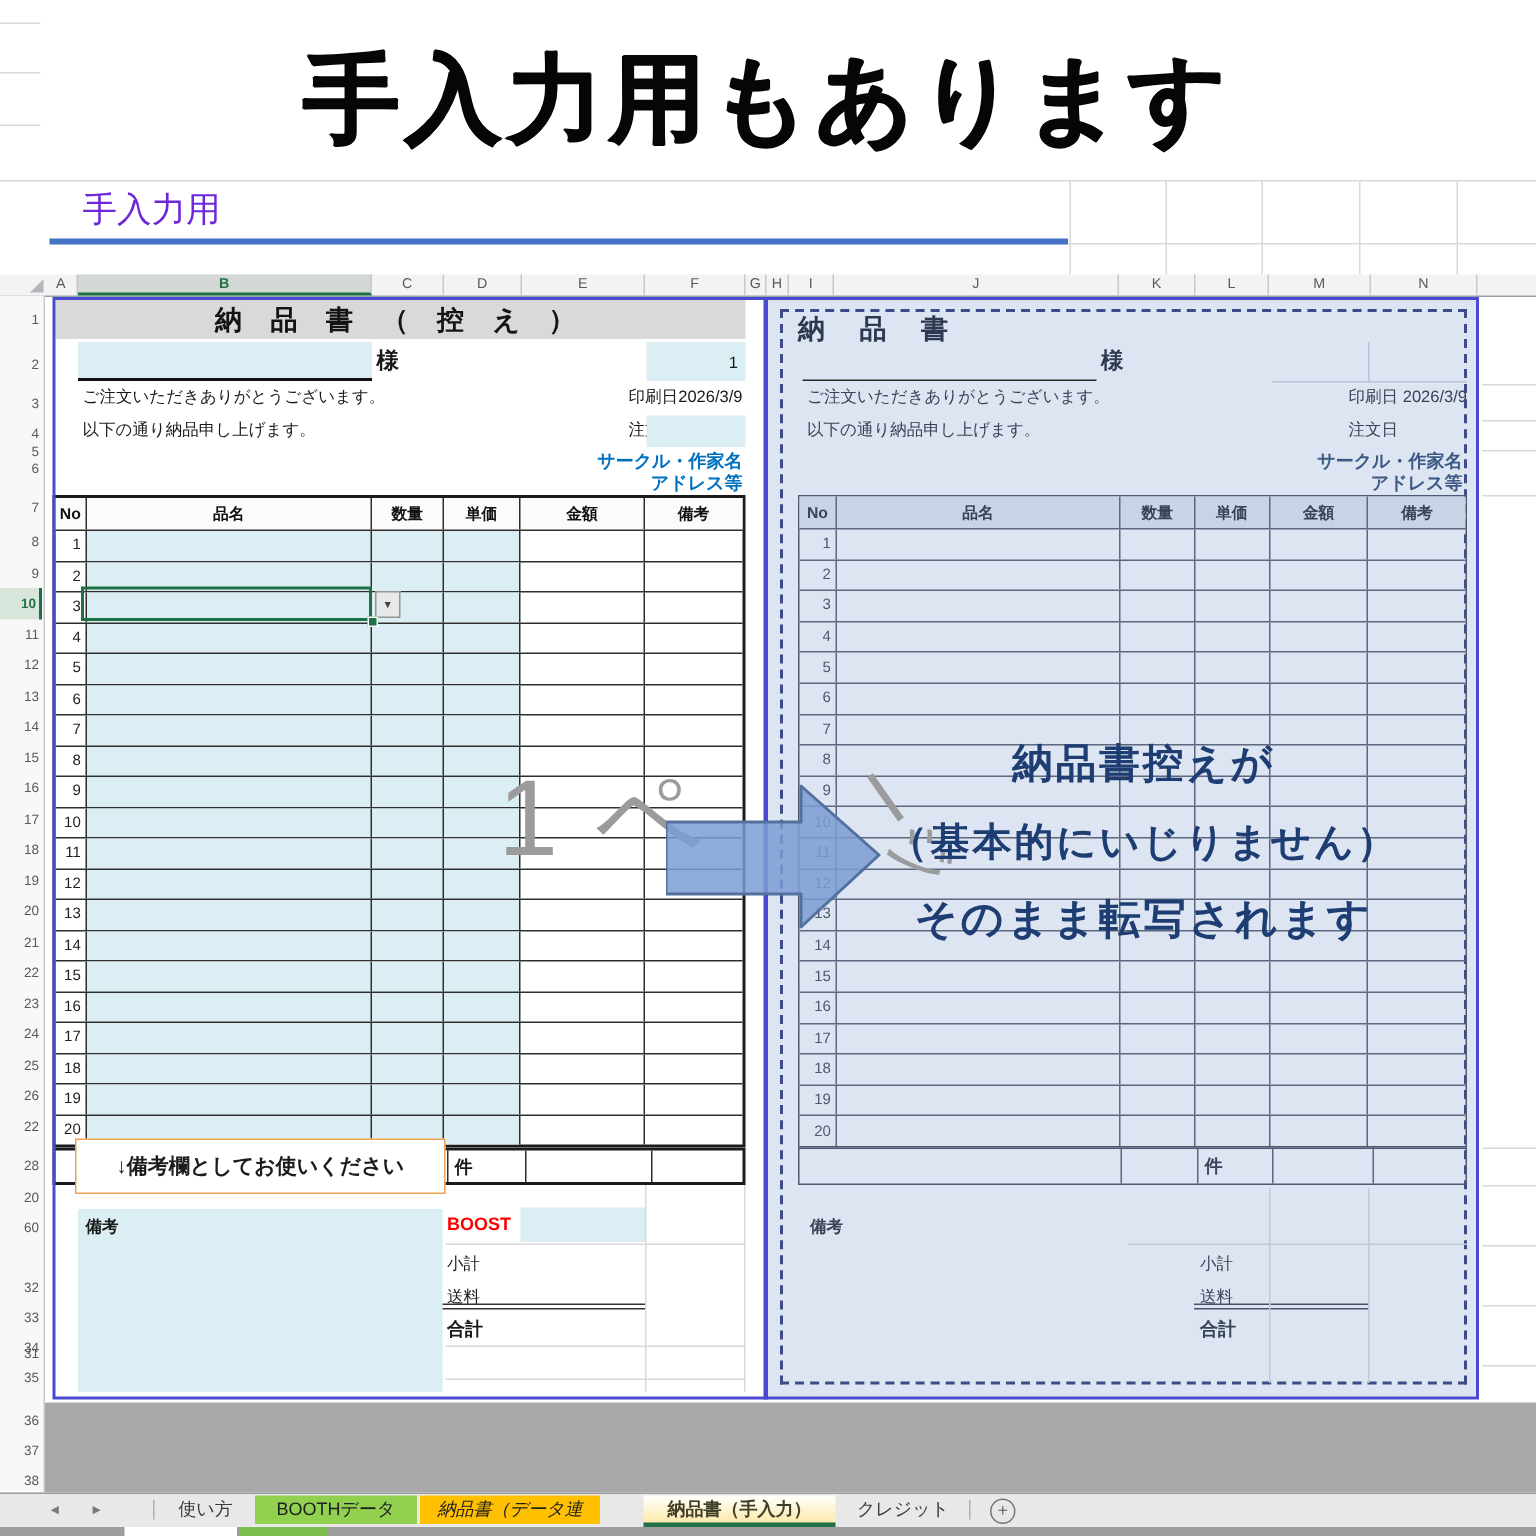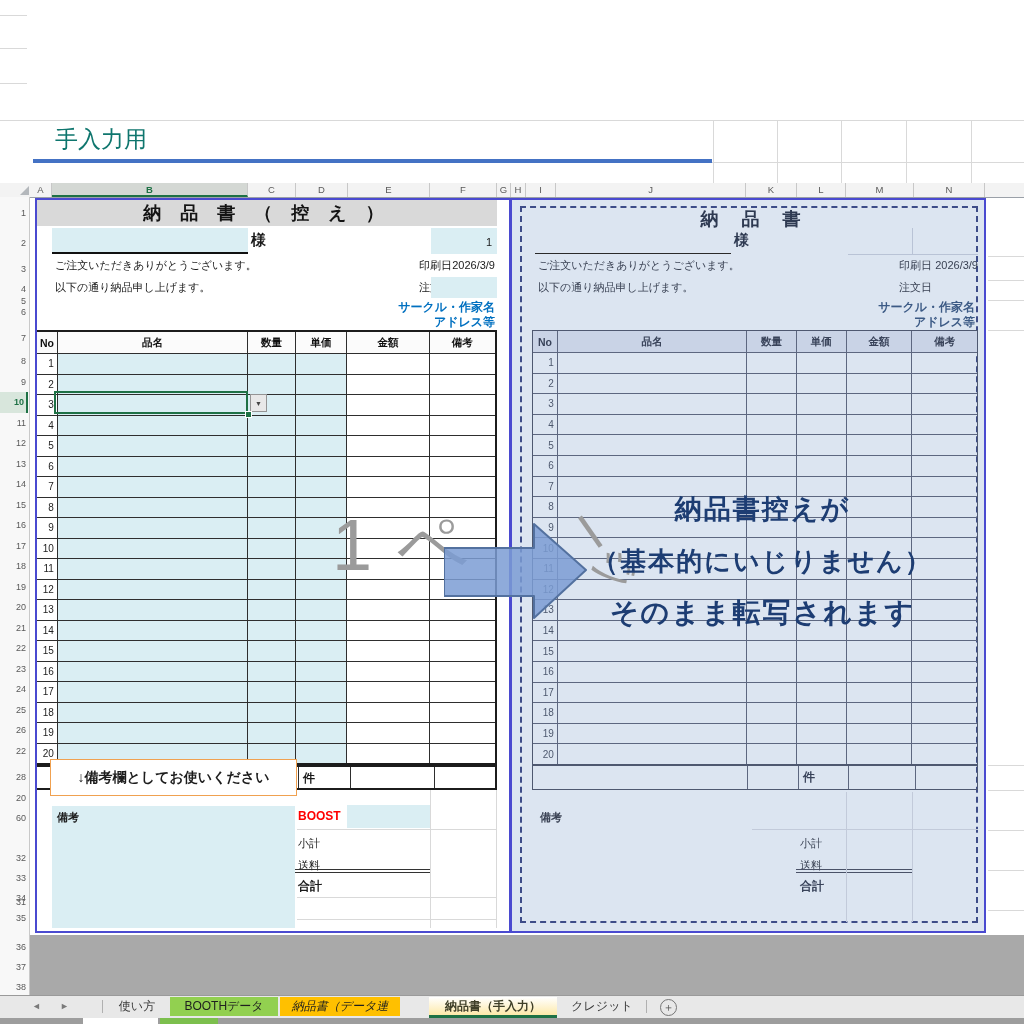--- a/index.html
+++ b/index.html
@@ -4,38 +4,38 @@
 <style>
   html,body{margin:0;padding:0;background:#fff;}
   #screen{position:relative;width:1024px;height:1024px;background:#fff;overflow:hidden;
     font-family:"Liberation Sans","DejaVu Sans",sans-serif;color:#1a1a1a;}
   .abs{position:absolute;}
   .gl{position:absolute;background:#d9d9d9;}
   .right-txt{text-align:right;}
   #bigTitle{left:0;right:0;top:26px;text-align:center;font-size:64px;line-height:80px;font-weight:900;
     color:#060606;letter-spacing:4px;
     text-shadow:0.8px 0 currentColor,-0.8px 0 currentColor,0 0.8px currentColor,0 -0.8px currentColor;}
-  #sectionLabel{left:55px;top:124px;font-size:23px;color:#0f766e;}
+  #sectionLabel{left:55px;top:124px;font-size:23px;color:#6d28d9;}
   #blueRule{left:33px;top:159px;width:679px;height:4px;background:var(--accent-underline);}
   #colHeaderBar{left:0;top:183px;width:1024px;height:15px;background:#f3f3f3;border-bottom:1px solid #9aa0a8;box-sizing:border-box;}
   .colhead{position:absolute;top:0;height:14px;border-right:1px solid #c8c8c8;box-sizing:border-box;
     font-size:9.5px;line-height:14px;text-align:center;color:#5a5a5a;}
   .colhead.sel{background:#d4d8d4;color:var(--select-green);font-weight:bold;border-bottom:2px solid var(--select-green);}
   #rowHeaderBar{left:0;top:197px;width:30px;height:798px;background:#f8f8f8;border-right:1px solid #c9c9c9;box-sizing:border-box;}
   .rowhead{position:absolute;left:0;width:26px;font-size:9px;color:#595959;text-align:right;}
   .rowhead.sel{background:#d8e6dc;color:var(--select-green);font-weight:bold;border-right:2px solid var(--select-green);width:28px;}
   #grayZone{left:30px;top:935px;width:994px;height:60px;background:#a9a9a9;}
   #formL{left:35px;top:198px;width:476px;height:733px;z-index:1;}
   #formR{left:512px;top:198px;width:472px;height:733px;background:var(--right-page-fill);z-index:1;}
   #formL>div,#formR>div{position:absolute;box-sizing:border-box;}
   #outerBorder{left:35px;top:198px;width:951px;height:735px;border:2px solid var(--page-break-blue);box-sizing:border-box;z-index:4;pointer-events:none;}
   #divider{left:509px;top:198px;width:3px;height:735px;background:var(--page-break-blue);z-index:4;}
   .ftitleL{left:2px;top:2px;width:460px;height:26px;background:var(--title-bar-gray);
     text-align:center;font-size:18px;line-height:26px;font-weight:bold;letter-spacing:7px;color:#141414;}
-  .ftitleR{left:20px;top:6px;width:446px;height:30px;text-align:center;font-size:18px;line-height:30px;font-weight:bold;letter-spacing:9px;color:#2e3a52;}
+  .ftitleR{left:20px;top:6px;width:446px;height:30px;text-align:left;font-size:18px;line-height:30px;font-weight:bold;letter-spacing:9px;color:#2e3a52;}
   .jlabel{font-size:11px;line-height:14px;}
   .callout{border:1.5px solid #f0a150;background:#fff;display:flex;align-items:center;justify-content:center;
     font-weight:bold;color:#1c1c1c;z-index:2;}
   .bluecontact{font-size:12px;font-weight:bold;color:var(--link-blue);}
   .bluecontactR{font-size:12px;font-weight:bold;color:#3c5a85;}
   .tbl{display:flex;flex-direction:column;}
   .trow{display:flex;flex:1 1 auto;}
   .tcell{display:flex;align-items:center;justify-content:center;font-size:10.5px;overflow:hidden;box-sizing:border-box;}
   #selBorder{left:54px;top:391px;width:194px;height:23px;border:2px solid var(--select-green);z-index:6;box-sizing:border-box;}
   #selHandle{left:245px;top:411px;width:5px;height:5px;background:var(--select-green);border:1px solid #fff;z-index:7;}
@@ -59,20 +59,21 @@
   #addSheet{position:absolute;left:660px;top:3px;width:15px;height:15px;border:1px solid #767676;border-radius:50%;
     font-size:11px;line-height:14px;text-align:center;color:#555;}
   #bottomStrip{left:0;top:1018px;width:1024px;height:6px;background:#9d9d9d;z-index:11;}
   .dash{border:2px dashed #3d4c88;}
 </style>
 </head>
 <body>
 
 <div id="screen" style="--accent-underline: #4472c4; --input-cell: #daeef3; --right-page-fill: #dce5f1; --page-break-blue: #4a4ad0; --link-blue: #0070c0; --boost-red: #ff0000; --tab-green: #92d050; --tab-orange: #ffc000; --select-green: #1e7145; --watermark-gray: #9b9b9b; --annotation-navy: #1d3d73; --title-bar-gray: #d9d9d9;">
 
+  <div class="abs" id="bigTitle">手入力用もあります</div>
 
   <div class="gl" style="left:0;top:15px;width:27px;height:1px"></div>
   <div class="gl" style="left:0;top:48px;width:27px;height:1px"></div>
   <div class="gl" style="left:0;top:83px;width:27px;height:1px"></div>
   <div class="gl" style="left:0;top:120px;width:1024px;height:1px"></div>
   <div class="gl" style="left:712px;top:162px;width:312px;height:1px"></div>
   <div class="gl" style="left:713px;top:120px;width:1px;height:63px"></div>
   <div class="gl" style="left:777px;top:120px;width:1px;height:63px"></div>
   <div class="gl" style="left:841px;top:120px;width:1px;height:63px"></div>
   <div class="gl" style="left:906px;top:120px;width:1px;height:63px"></div>

